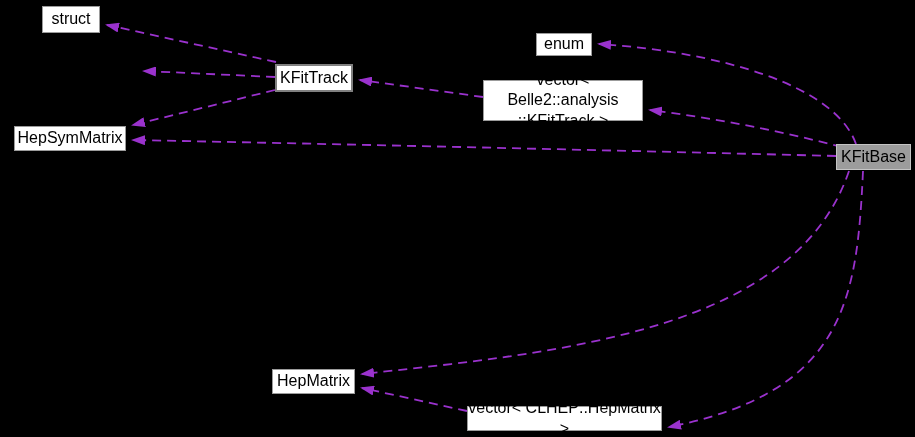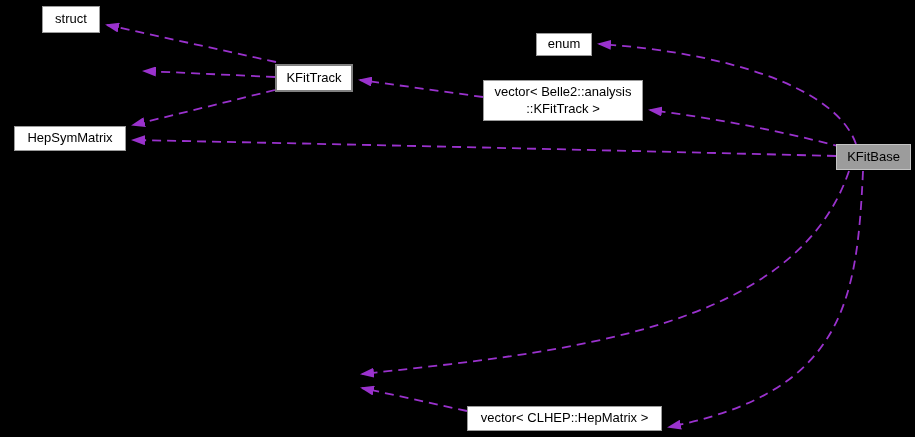--- a/index.html
+++ b/index.html
@@ -26,21 +26,21 @@
     stroke-width:1.8;
     stroke-dasharray:9 6;
   }
   #arrow path{fill:var(--edge);stroke:none;}
   .node{
     position:absolute;
     box-sizing:border-box;
     background:var(--node-fill);
     border:1.2px solid var(--node-border);
     color:var(--text);
-    font-size:13px;
+    font-size:16px;
     line-height:1.28;
     display:flex;
     align-items:center;
     justify-content:center;
     text-align:center;
     white-space:pre-line;
     cursor:pointer;
   }
   .node.thick{border:2px solid #808080;}
   .node.highlight{
@@ -79,16 +79,17 @@
 
   <div class="node thick" style="left:275px;top:64px;width:78px;height:28px;">KFitTrack</div>
 
   <div class="node" style="left:536px;top:33px;width:56px;height:23px;">enum</div>
 
   <div class="node" style="left:483px;top:80px;width:160px;height:41px;">vector&lt; Belle2::analysis
 ::KFitTrack &gt;</div>
 
   <div class="node highlight" style="left:836px;top:144px;width:75px;height:26px;">KFitBase</div>
 
+  <div class="node" style="left:272px;top:369px;width:83px;height:25px;">HepMatrix</div>
 
   <div class="node" style="left:467px;top:406px;width:195px;height:25px;text-align:center;">vector&lt; CLHEP::HepMatrix &gt;</div>
 
 </div>
 
 </body></html>

